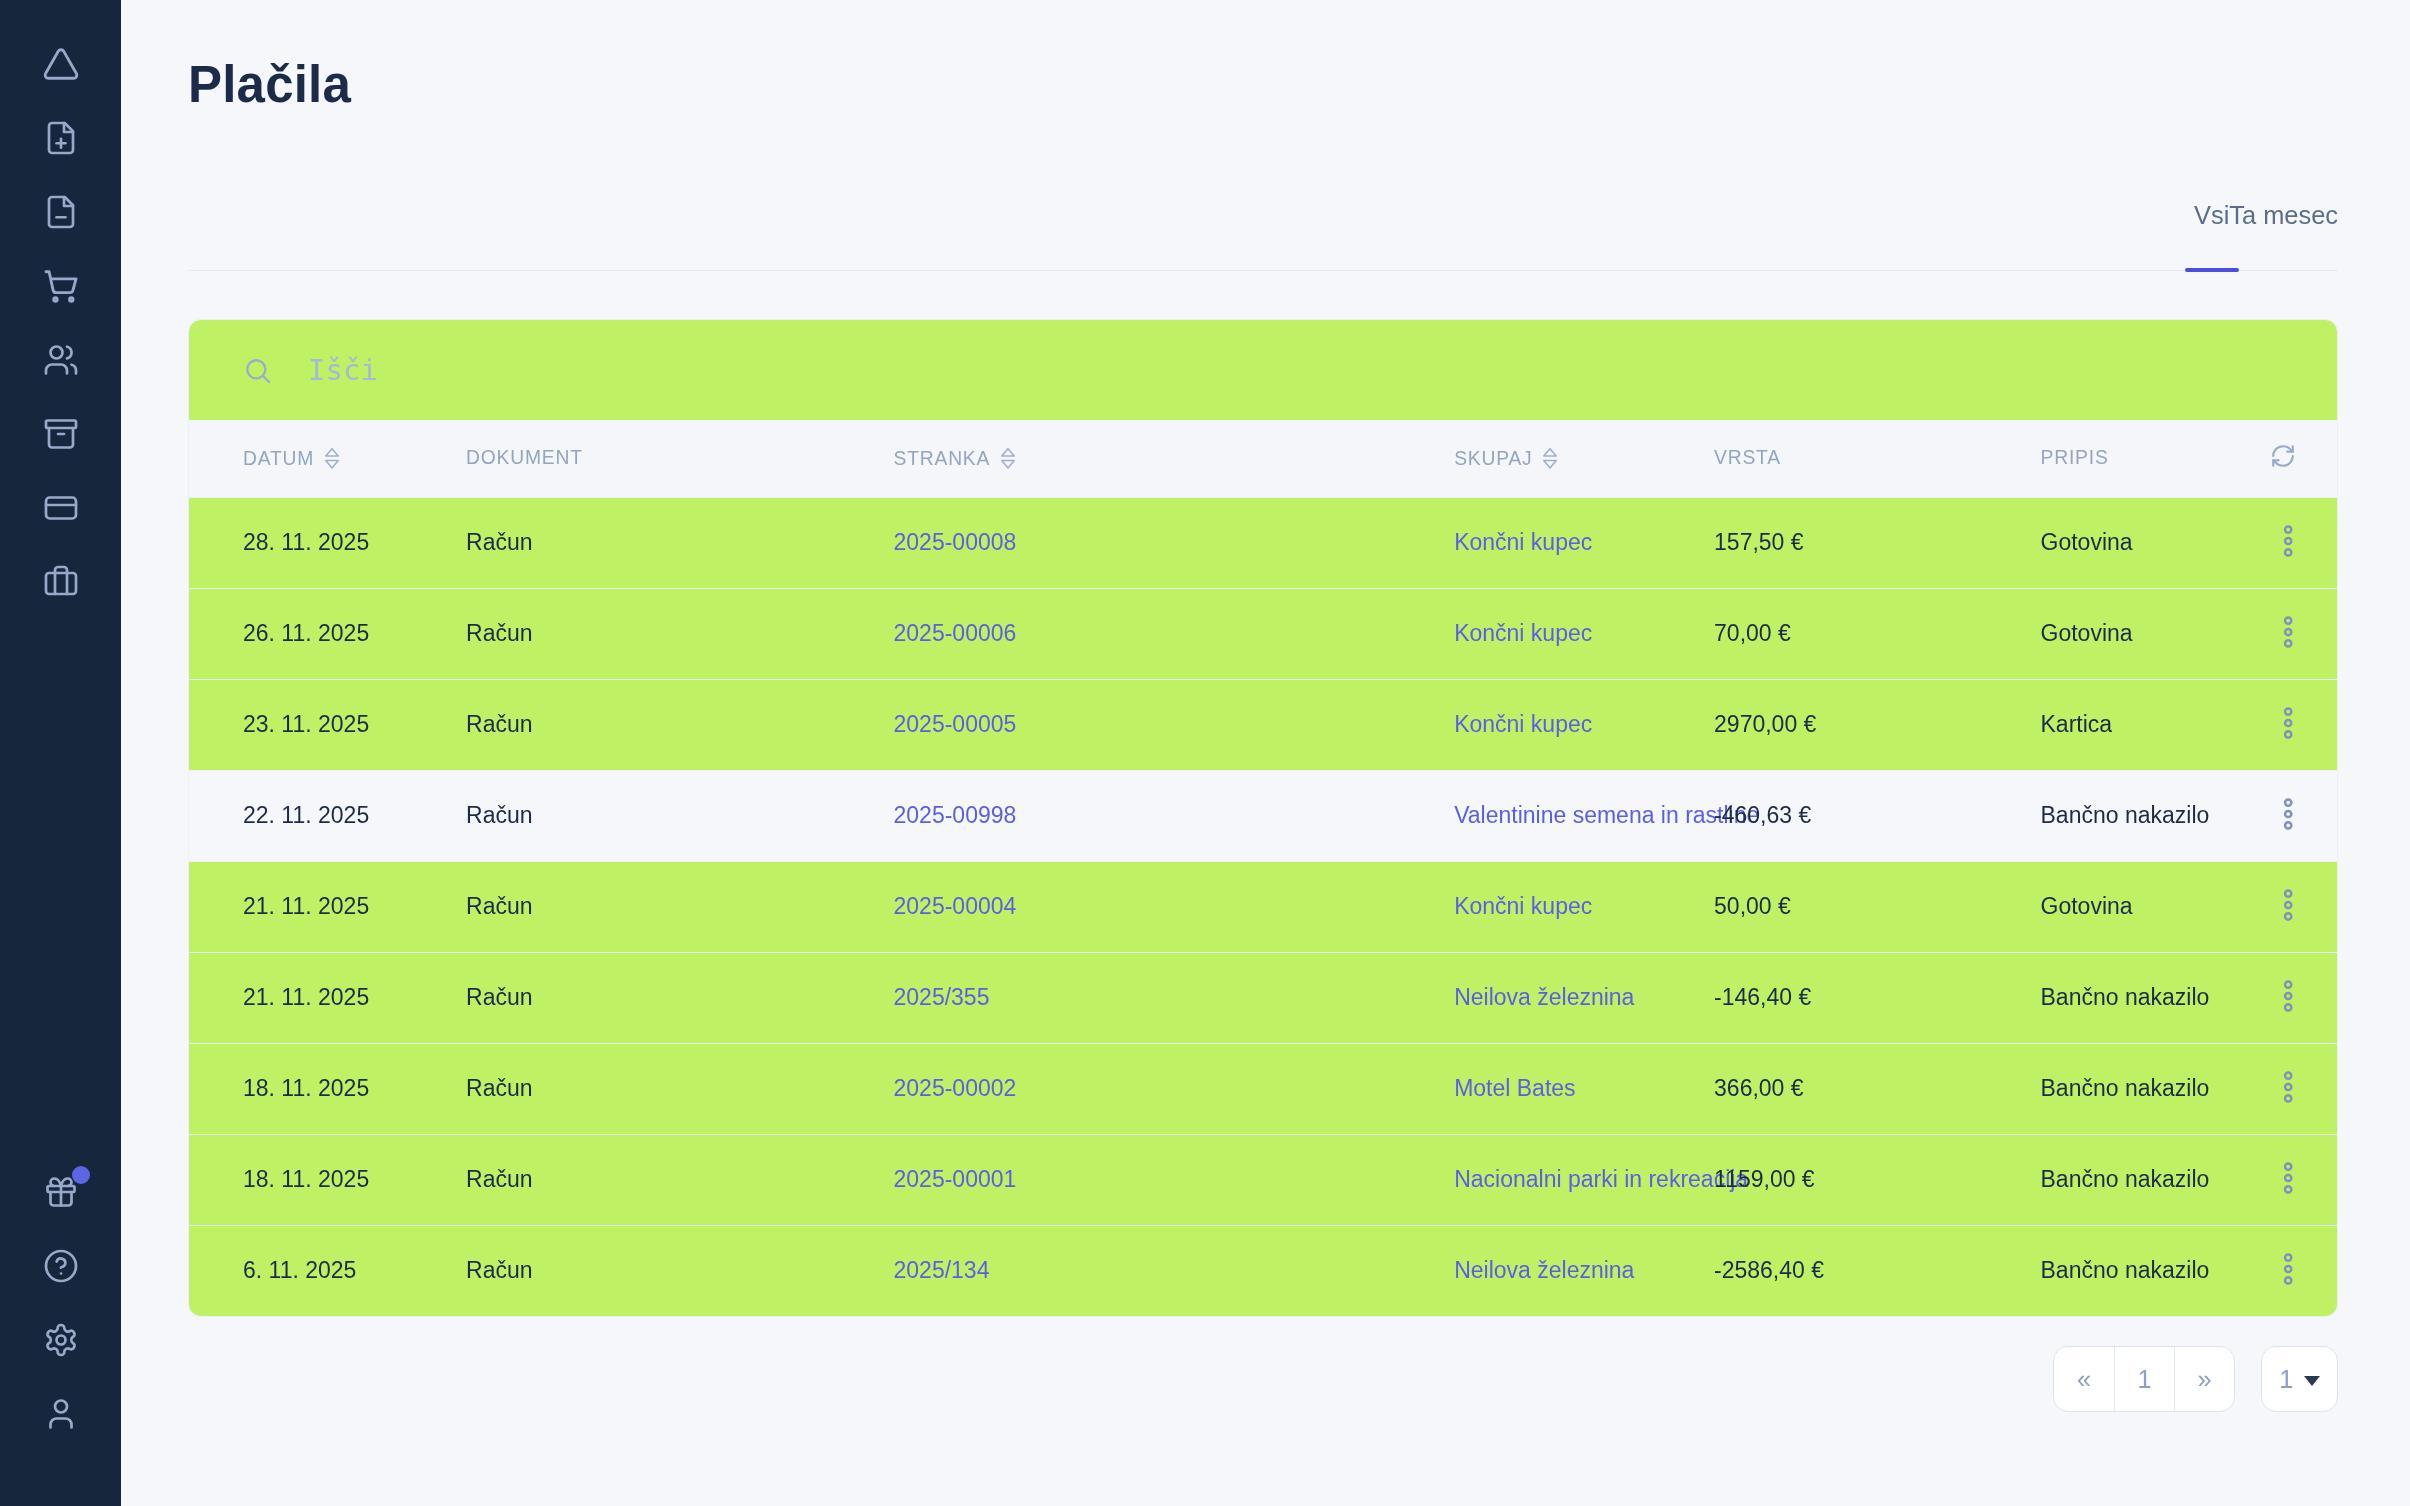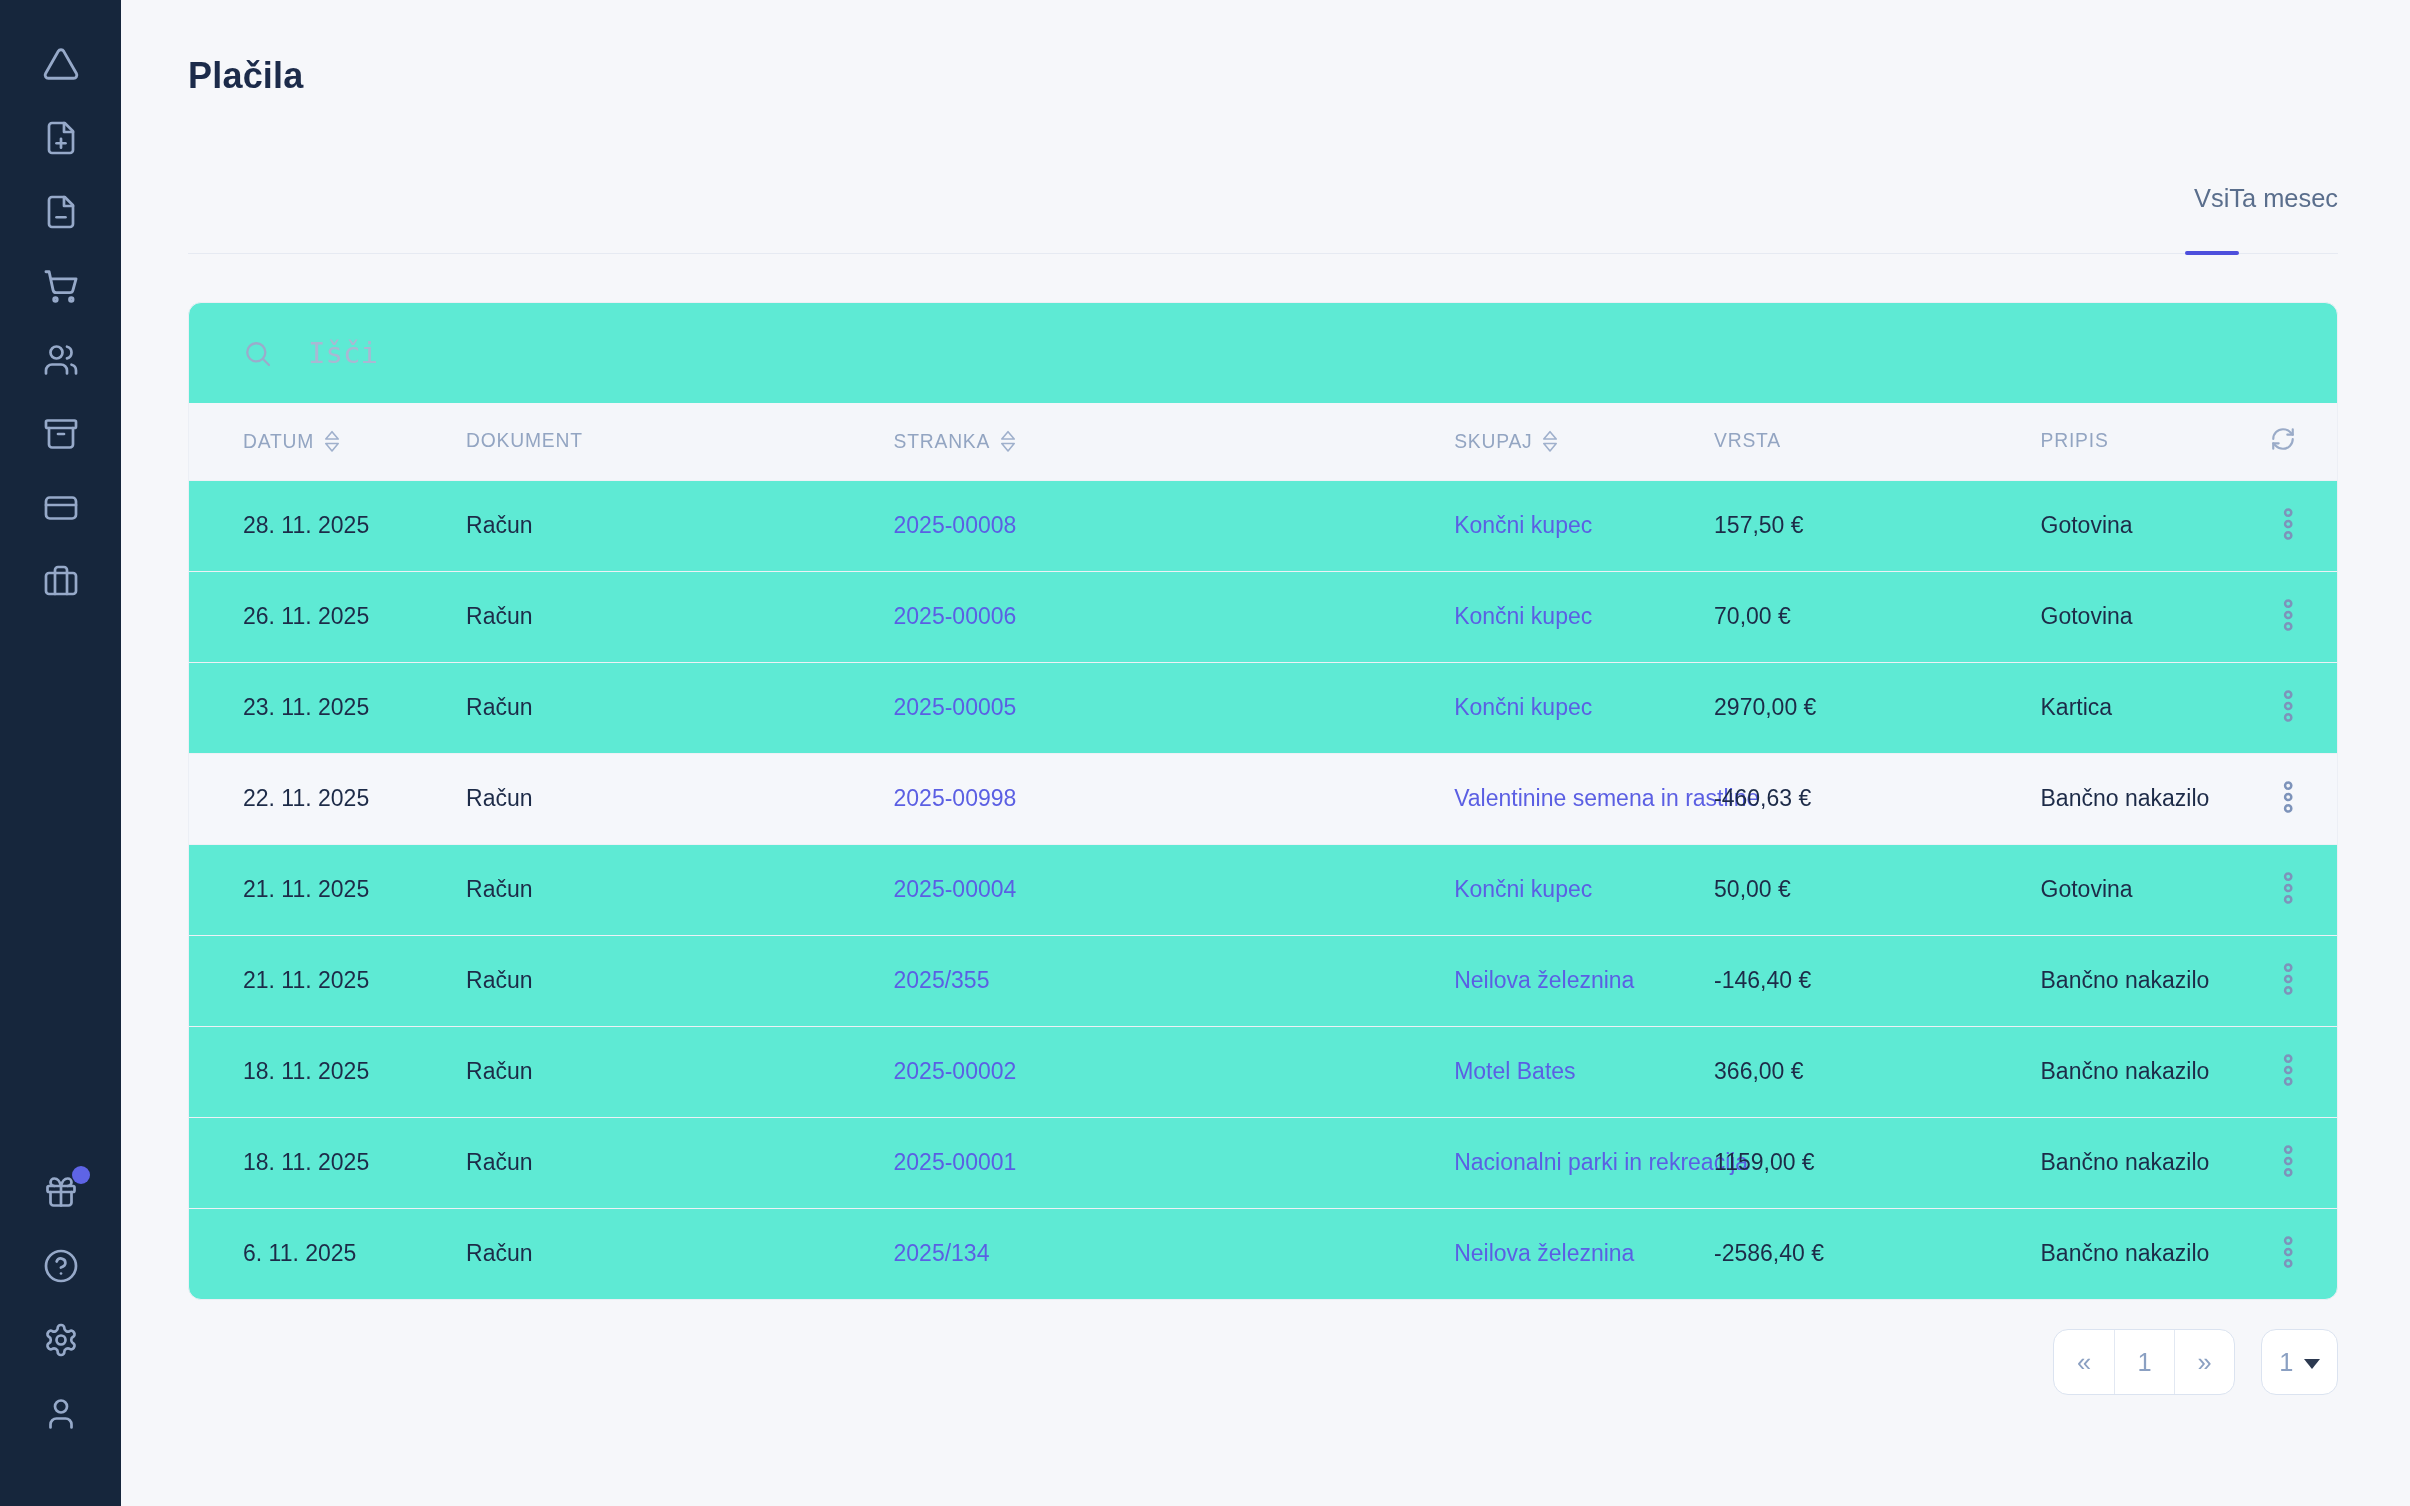--- a/index.html
+++ b/index.html
@@ -29,21 +29,21 @@
   .notif-dot {
     position:absolute; top:-6.6px; right:-10.4px;
     width:18px; height:18px; border-radius:50%;
     background:#5e64e6;
   }
 
   
   .main { flex:1; padding:0 73px 0 67px; }
   h1.page-title {
     margin-top:55px;
-    font-size:36px; font-weight:700; color:#1c2b4a; letter-spacing:0.2px;
+    font-size:51px; font-weight:700; color:#1c2b4a; letter-spacing:0.2px;
   }
 
   .tabs-row {
     display:flex; justify-content:flex-end; align-items:flex-end; 
     margin-top:87px;
     border-bottom:0.9px solid #e6eaf2;
   }
   .tab {
     position:relative;
     font-size:25.4px; color:#5a6e8c;
@@ -52,21 +52,21 @@
     font-family:inherit;
   }
   .tab.active::after {
     content:""; position:absolute; left:-9.4px; right:-9.4px; bottom:-1.9px;
     height:3.8px; background:#4d4fdc; border-radius:1.9px;
   }
 
   
   .card {
     margin-top:48px;
-    background:#5eead4;
+    background:#bef264;
     border:0.9px solid #eceff5;
     border-radius:13px;
     overflow:hidden;
   }
   .search-row {
     height:100px; display:flex; align-items:center;
     padding:0 38px 0 54px; gap:36px;
   }
   .search-row svg { color:#9aaccb; flex:none; }
   .search-input {

